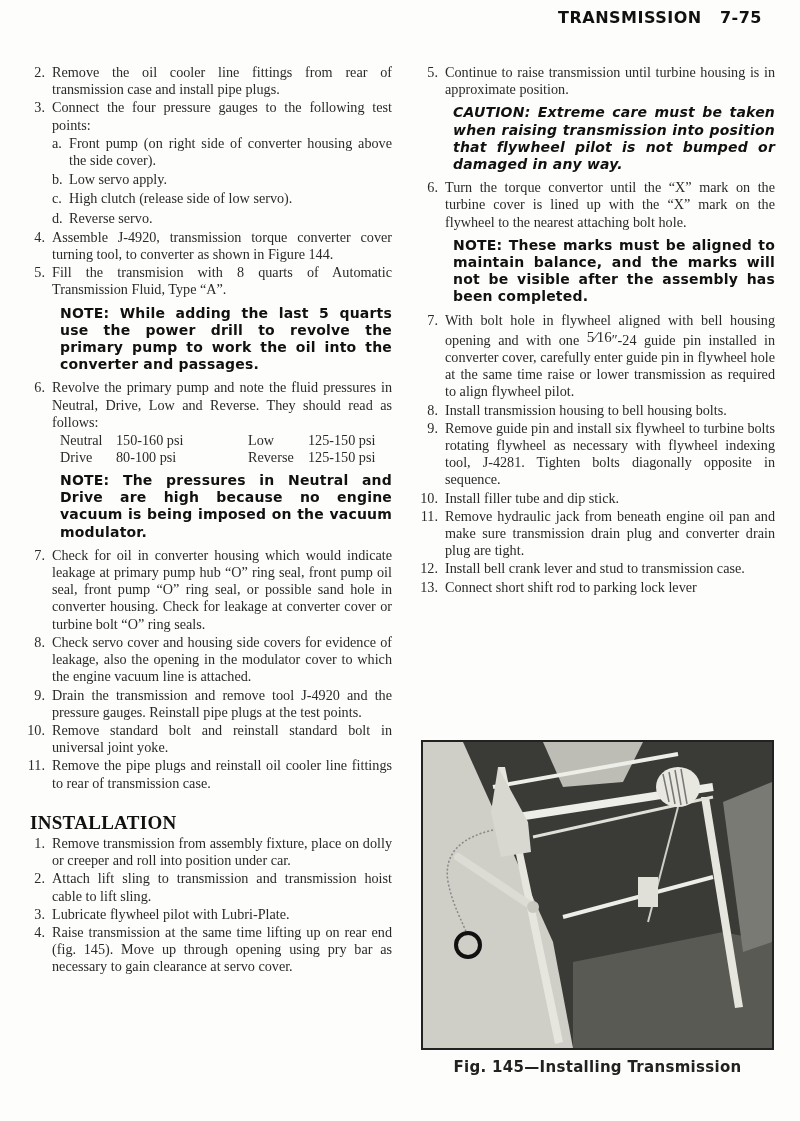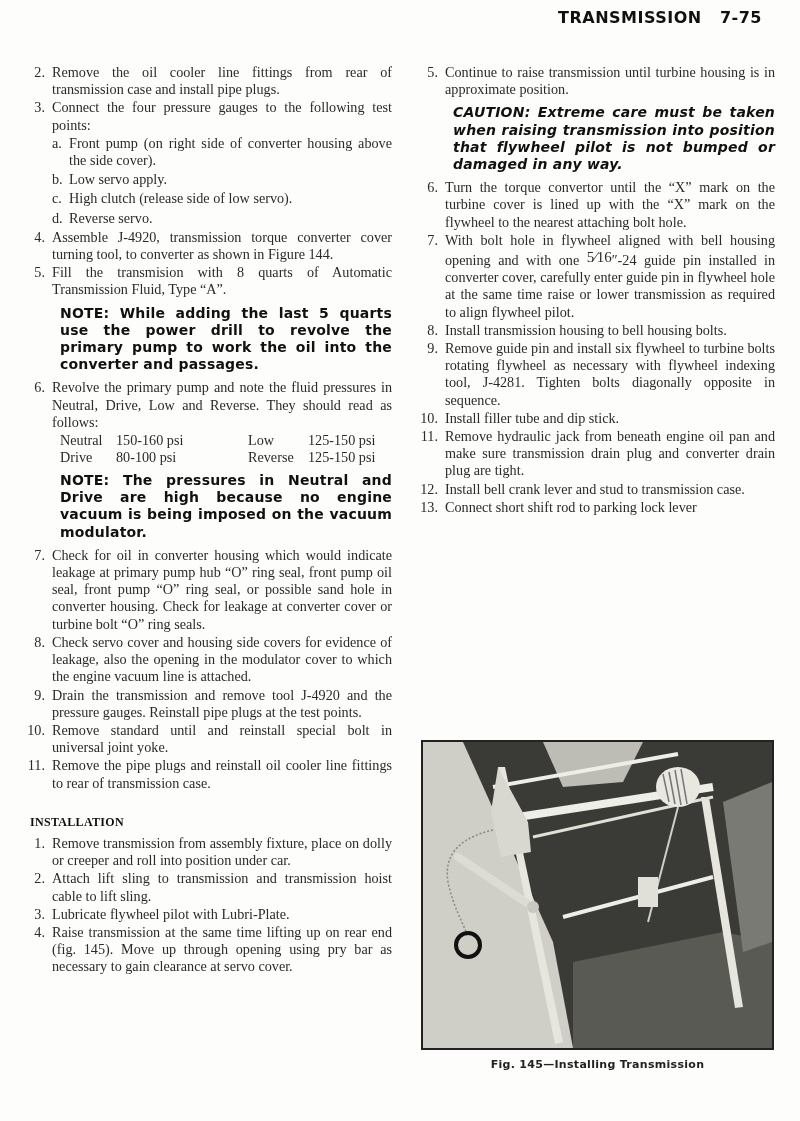--- a/index.html
+++ b/index.html
@@ -39,32 +39,32 @@
     margin-left: 30px; width: 330px;
     display: grid; grid-template-columns: 188px 142px;
     font-family: "Liberation Serif", "DejaVu Serif", serif;
     font-size: 14.2px; line-height: 17px; color: #2a2a2a;
   }
   .pt-cell { display: flex; }
   .pt-cell .lbl { width: 56px; }
   .pt-cell .lbl.r { width: 60px; }
   .section-title {
     font-family: "Liberation Serif", "DejaVu Serif", serif;
-    font-weight: bold; font-size: 12px; color: #111;
+    font-weight: bold; font-size: 19px; color: #111;
     margin: 22px 0 4px 0; letter-spacing: 0.3px;
   }
   .figure {
     position: absolute; left: 421px; top: 740px; width: 353px; height: 310px;
     border: 2px solid #222; background: #6b6b66; overflow: hidden;
   }
   .figure svg { display: block; }
   .caption {
     position: absolute; left: 421px; top: 1058px; width: 353px; text-align: center;
     font-family: "DejaVu Sans", "Liberation Sans", sans-serif;
-    font-weight: bold; font-size: 11px; color: #222; letter-spacing: 0.3px;
+    font-weight: bold; font-size: 15px; color: #222; letter-spacing: 0.3px;
   }
   .frac { font-size: 15px; vertical-align: 3px; }
 </style>
 </head>
 <body>
 
 <div class="header">
   <span>TRANSMISSION</span>
   <span>&nbsp;</span>
   <span>7-75</span>
@@ -142,21 +142,21 @@
   <div class="item">
     <span class="num">8.</span>
     <span class="body">Check servo cover and housing side covers for evidence of leakage, also the opening in the modulator cover to which the engine vacuum line is attached.</span>
   </div>
   <div class="item">
     <span class="num">9.</span>
     <span class="body">Drain the transmission and remove tool J-4920 and the pressure gauges. Reinstall pipe plugs at the test points.</span>
   </div>
   <div class="item">
     <span class="num wide">10.</span>
-    <span class="body">Remove standard until and reinstall special bolt in universal joint yoke.</span>
+    <span class="body">Remove standard bolt and reinstall standard bolt in universal joint yoke.</span>
   </div>
   <div class="item">
     <span class="num wide">11.</span>
     <span class="body">Remove the pipe plugs and reinstall oil cooler line fittings to rear of transmission case.</span>
   </div>
 
   <div class="section-title">INSTALLATION</div>
 
   <div class="item">
     <span class="num">1.</span>
@@ -183,20 +183,21 @@
     <span class="body">Continue to raise transmission until turbine housing is in approximate position.</span>
   </div>
 
   <div class="note italic">CAUTION: Extreme care must be taken when raising transmission into position that flywheel pilot is not bumped or damaged in any way.</div>
 
   <div class="item">
     <span class="num">6.</span>
     <span class="body">Turn the torque convertor until the “X” mark on the turbine cover is lined up with the “X” mark on the flywheel to the nearest attaching bolt hole.</span>
   </div>
 
+  <div class="note">NOTE: These marks must be aligned to maintain balance, and the marks will not be visible after the assembly has been completed.</div>
 
   <div class="item">
     <span class="num">7.</span>
     <span class="body"><span>With bolt hole in flywheel aligned with bell housing opening and with one </span><span class="frac">5⁄16</span><span>″-24 guide pin installed in converter cover, carefully enter guide pin in flywheel hole at the same time raise or lower transmission as required to align flywheel pilot.</span></span>
   </div>
 
 
   <div class="item">
     <span class="num">8.</span>
     <span class="body">Install transmission housing to bell housing bolts.</span>

